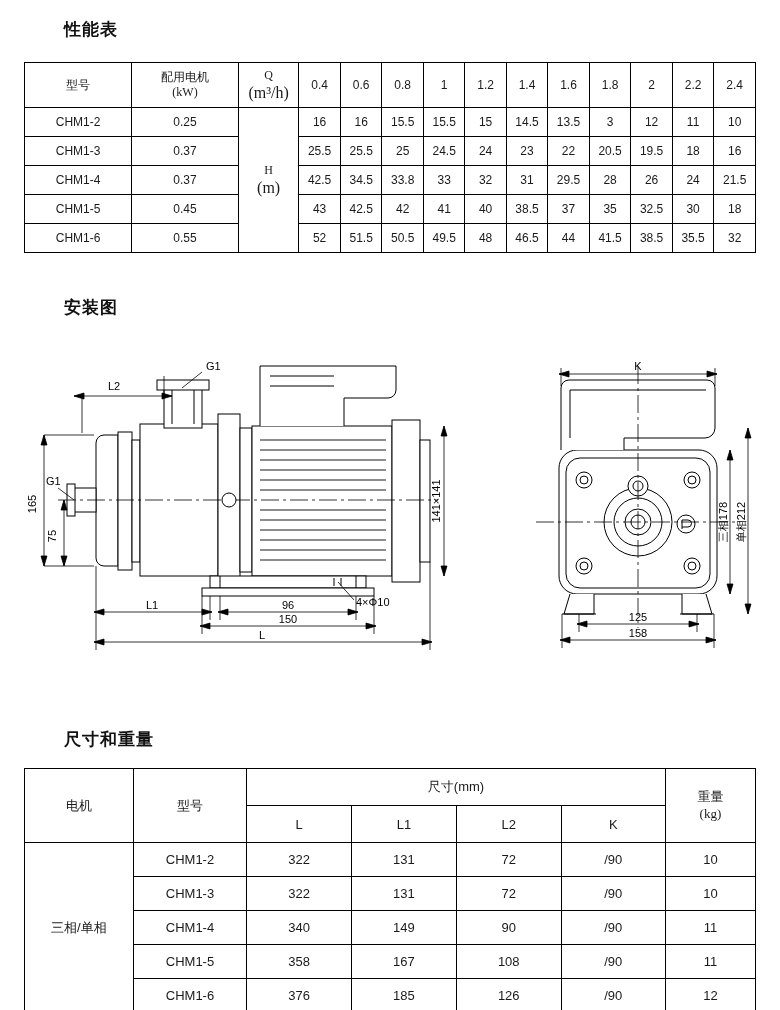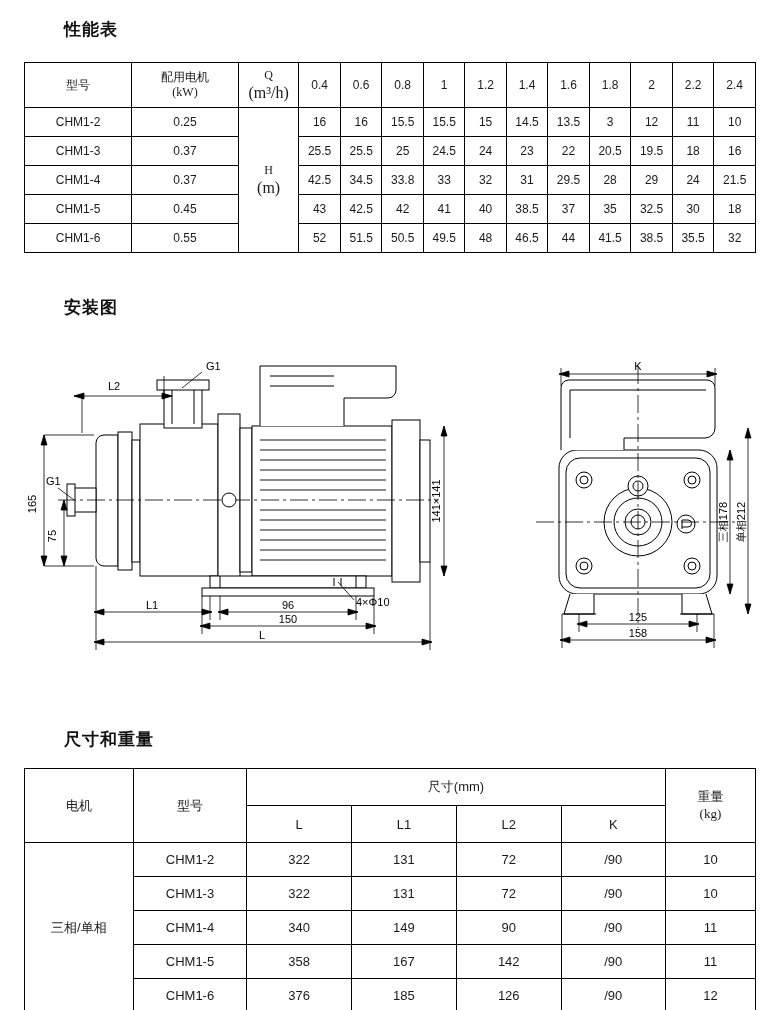--- a/index.html
+++ b/index.html
@@ -136,21 +136,21 @@
     <td>CHM1-4</td>
     <td>0.37</td>
     <td>42.5</td>
     <td>34.5</td>
     <td>33.8</td>
     <td>33</td>
     <td>32</td>
     <td>31</td>
     <td>29.5</td>
     <td>28</td>
-    <td>29</td>
+    <td>26</td>
     <td>24</td>
     <td>21.5</td>
   </tr>
 
   <tr>
     <td>CHM1-5</td>
     <td>0.45</td>
     <td>43</td>
     <td>42.5</td>
     <td>42</td>
@@ -450,21 +450,21 @@
     <td>340</td>
     <td>149</td>
     <td>90</td>
     <td>/90</td>
     <td>11</td>
   </tr>
   <tr>
     <td>CHM1-5</td>
     <td>358</td>
     <td>167</td>
-    <td>142</td>
+    <td>108</td>
     <td>/90</td>
     <td>11</td>
   </tr>
   <tr>
     <td>CHM1-6</td>
     <td>376</td>
     <td>185</td>
     <td>126</td>
     <td>/90</td>
     <td>12</td>

